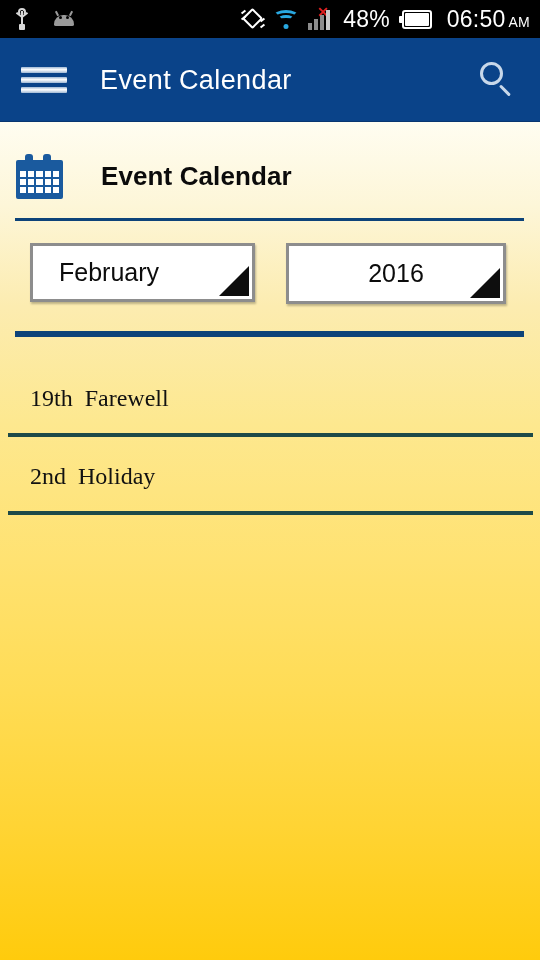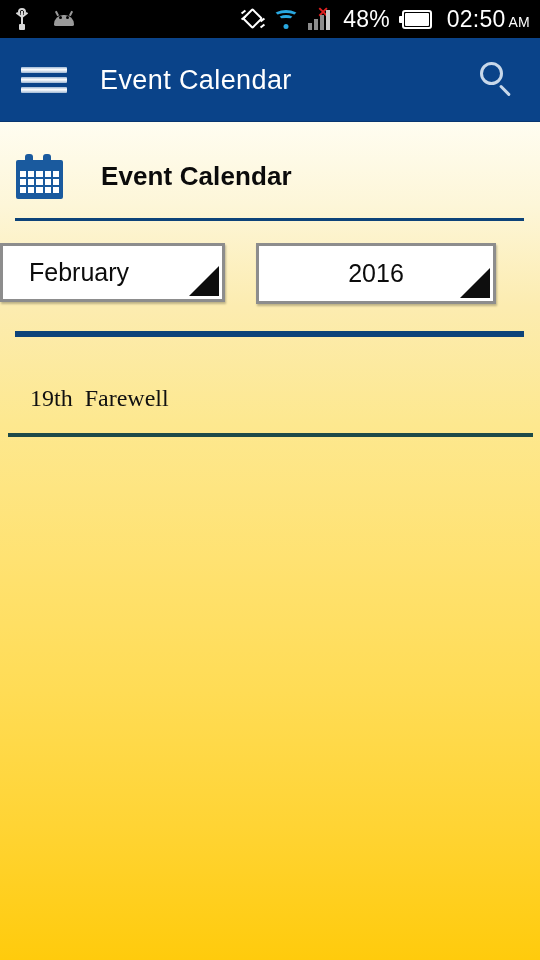--- a/index.html
+++ b/index.html
@@ -225,22 +225,22 @@
   
   #spinner-row{
     display:flex; padding:22px 0 0 0; align-items:flex-start;
   }
   .spinner{
     position:relative; background:#ffffff;
     border:3px solid #8d8d8d;
     display:flex; align-items:center;
     box-shadow:1px 2px 2px rgba(0,0,0,.25);
   }
-  #month-spinner{ width:225px; height:59px; }
-  #year-spinner{ margin-left:31px; width:240px; height:61px; }
+  #month-spinner{ margin-left:30px; width:225px; height:59px; }
+  #year-spinner{ margin-left:31px; width:220px; height:61px; }
   .spinner .label{
     font-size:25px; color:#0c0c0c;
     font-family:"Liberation Sans", sans-serif;
   }
   #month-spinner .label{ margin-left:26px; }
   #year-spinner .label{ width:100%; text-align:center; }
   .spinner .caret{
     position:absolute; right:3px; bottom:3px;
     width:0; height:0;
     border-left:30px solid transparent;
@@ -308,21 +308,21 @@
         <span class="bar b3"></span>
           <span class="bar b4"></span>
       </span>
       <span class="sb-text">48%</span>
       <span class="battery-icon">
         <span class="nub"></span>
           <span class="shell"></span>
           <span class="fill"></span>
       </span>
       <span class="timeblock">
-        <span class="sb-text">02:50</span>
+        <span class="sb-text">06:50</span>
         <span class="sb-text sb-ampm">AM</span>
       </span>
     </div>
   </div>
 
   <div id="app-bar">
     <div id="menu-button">
       <span class="bar"></span>
       <span class="bar"></span>
       <span class="bar"></span>
@@ -375,16 +375,20 @@
       </div>
     </div>
 
     <div class="rule-thick"></div>
 
     <div id="event-list">
       <div class="event-row">
         <span class="text">19th  Farewell</span>
         <span class="sep"></span>
       </div>
+      <div class="event-row">
+        <span class="text">2nd  Holiday</span>
+        <span class="sep"></span>
+      </div>
     </div>
 
   </div>
 </div>
 
 </body></html>

